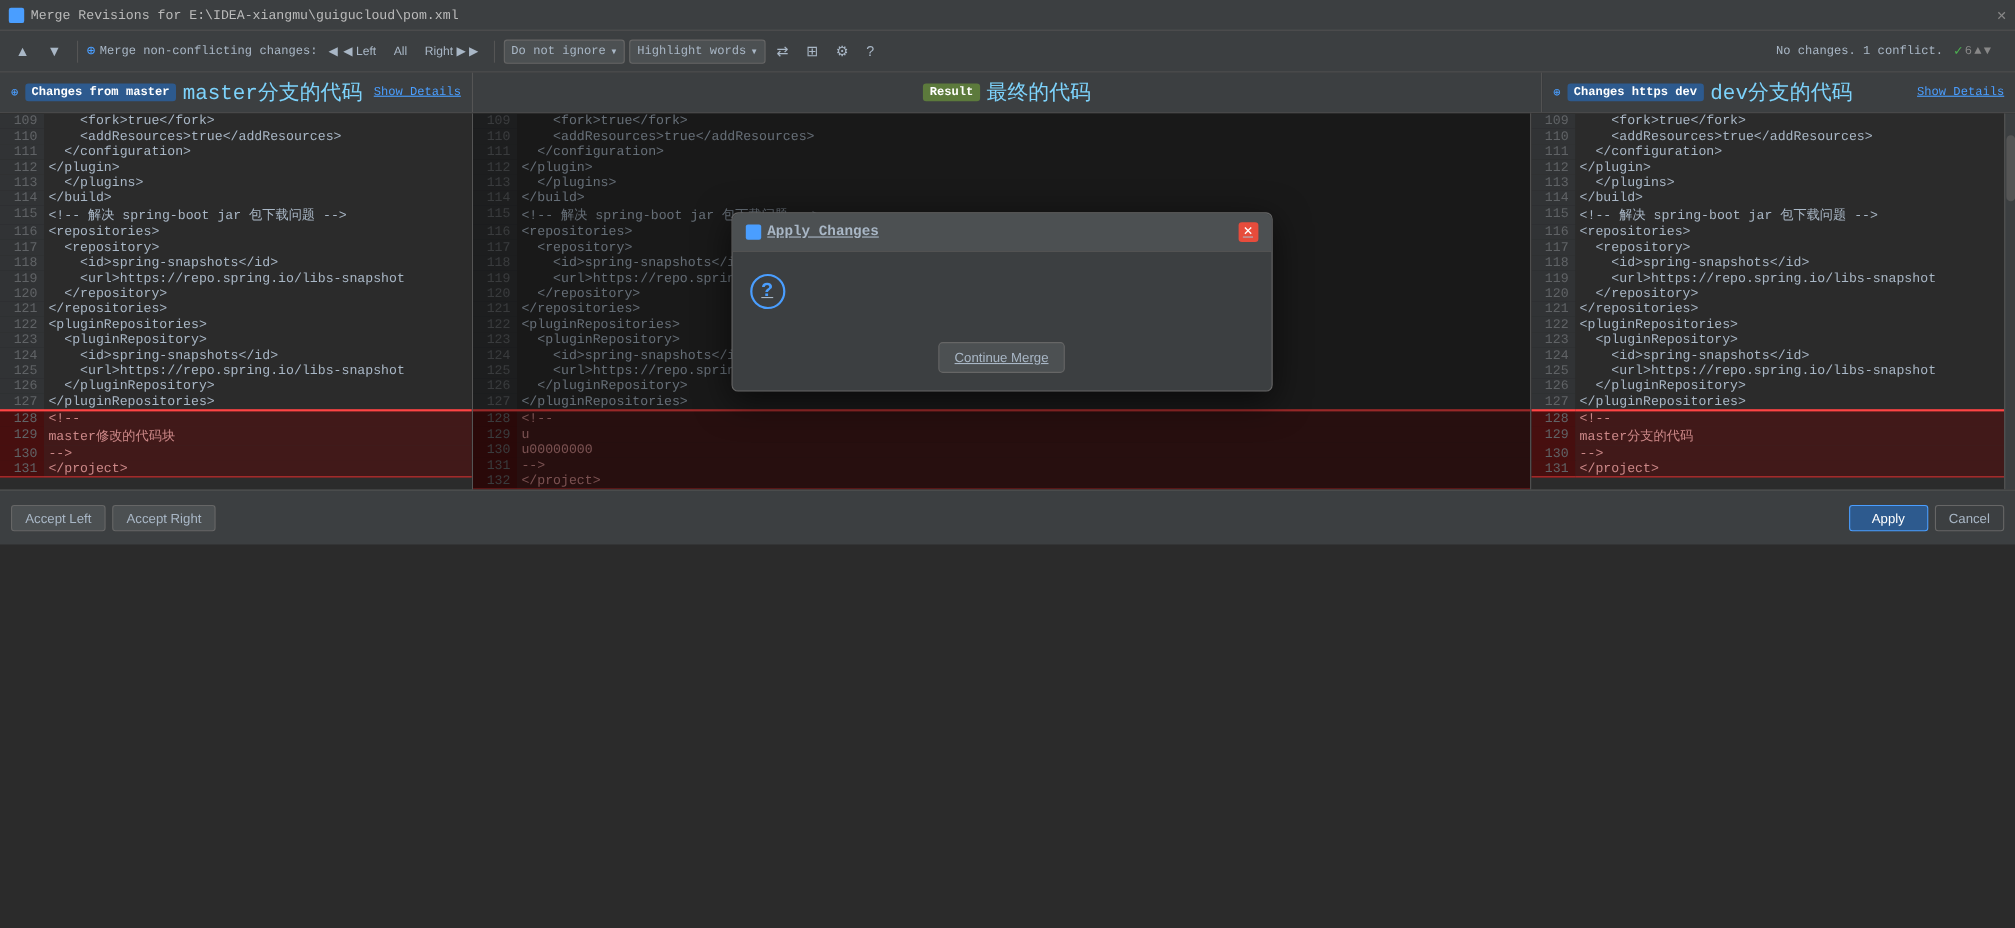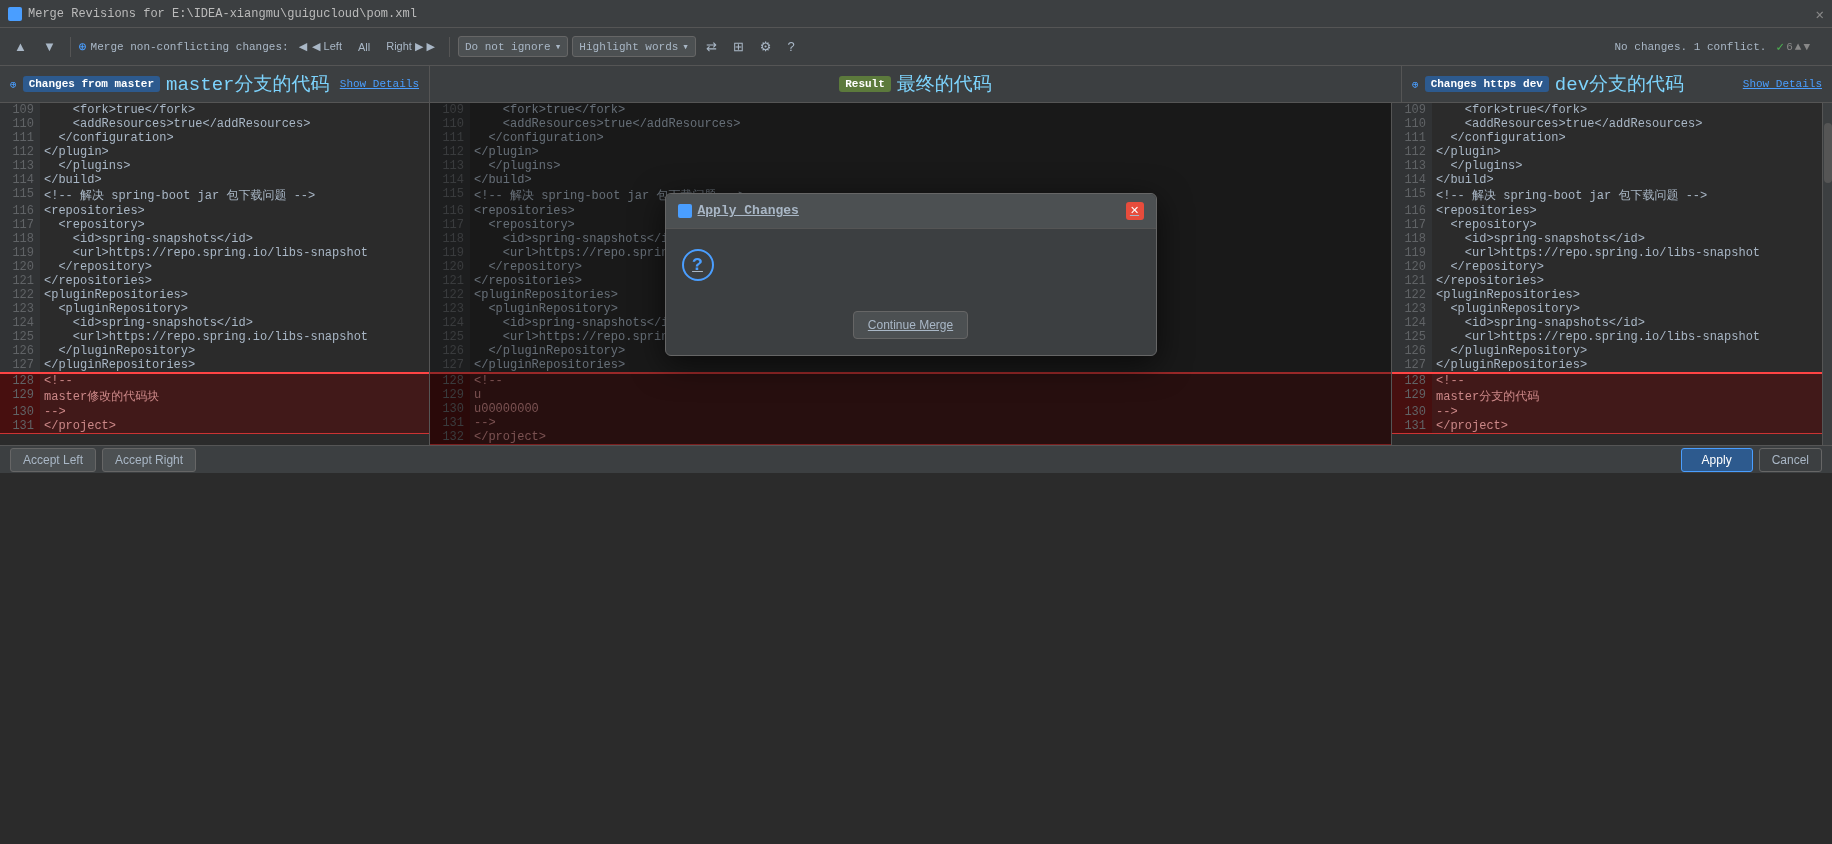--- a/index.html
+++ b/index.html
@@ -103,21 +103,21 @@
     .show-details-link {
       margin-left: auto;
       color: #4a9eff;
       cursor: pointer;
       font-size: 11px;
       text-decoration: underline;
     }
 
     
     .bottom-toolbar {
-      height: 28px;
+      height: 50px;
       background: #3c3f41;
       border-top: 1px solid #555;
       display: flex;
       align-items: center;
       justify-content: space-between;
       padding: 0 10px;
     }
     .bottom-left { display: flex; gap: 6px; }
     .bottom-right { display: flex; gap: 6px; }
     .btn-action {

